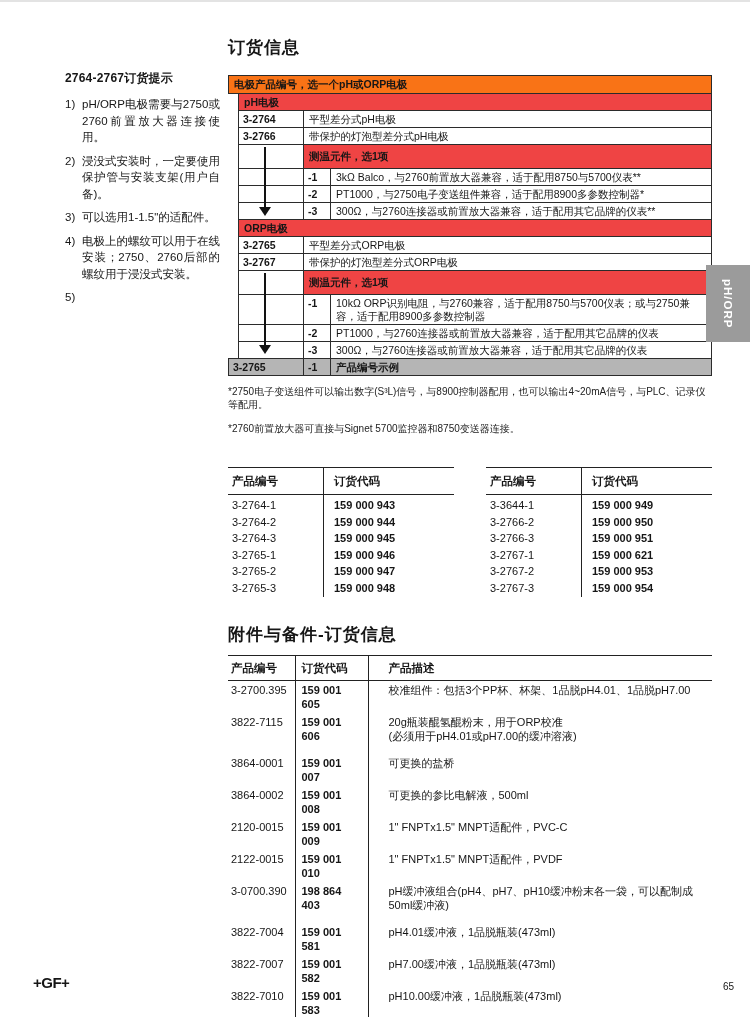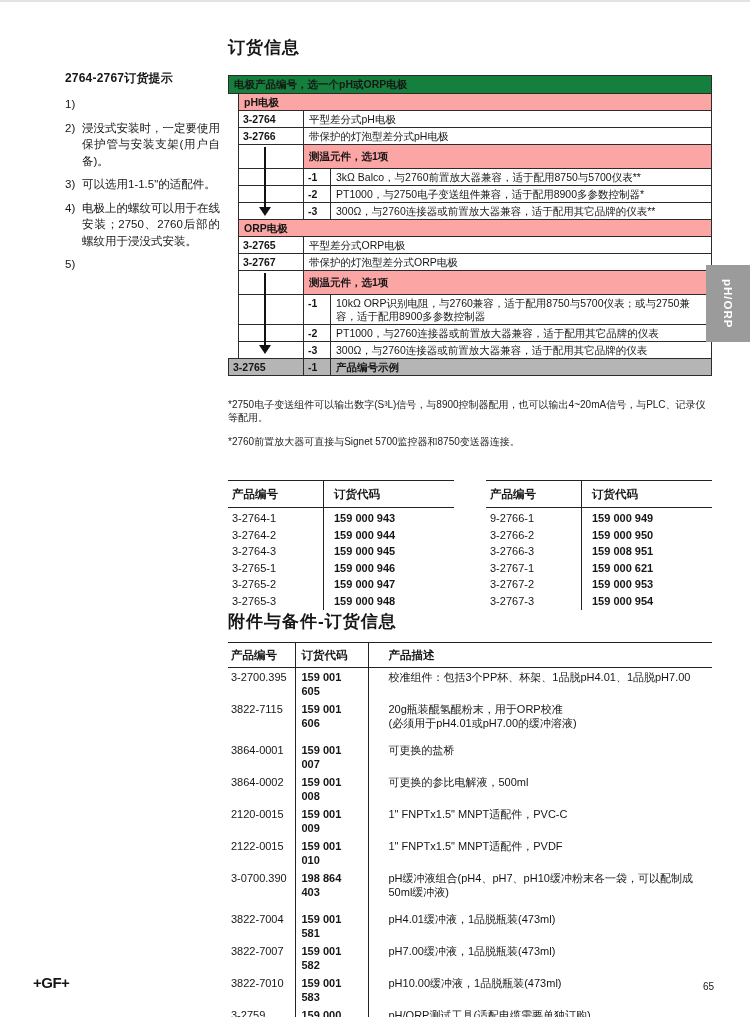--- a/index.html
+++ b/index.html
@@ -20,58 +20,58 @@
   .note-num { width:17px; flex:none; }
   .note-text { flex:1; text-align:justify; }
 
   
   .main { position:absolute; left:228px; top:36px; width:484px; }
   .h-title { font-size:17px; font-weight:bold; letter-spacing:1px; margin-bottom:16px; }
 
   
   .etable { width:484px; font-size:10.5px; line-height:13px; }
   .bold { font-weight:bold; }
-  .gray { background:#fca5a5; }
+  .gray { background:#ef4444; }
   .et-header {
-    border:1px solid #2b2b2b; background:#15803d;
+    border:1px solid #2b2b2b; background:#f97316;
     font-weight:bold; padding:2px 5px; min-height:17px;
   }
   .et-body { margin-left:10px; border-left:1px solid #2b2b2b; border-right:1px solid #2b2b2b; }
   .et-row { display:flex; border-bottom:1px solid #2b2b2b; min-height:16px; align-items:stretch; }
   .et-row.no-bb { border-bottom:none; }
   .c1 { width:65px; flex:none; border-right:1px solid #2b2b2b; padding:1.5px 4px; }
   .c2 { width:27px; flex:none; border-right:1px solid #2b2b2b; padding:1.5px 4px; }
   .c3 { flex:1; padding:1.5px 5px; }
   .cg { flex:1; padding:5px 5px; }
   .sub { padding:1.5px 5px; }
   .temp-block { position:relative; }
   .arrow-line { position:absolute; left:25px; top:2px; width:2px; height:calc(100% - 14px); background:#121212; }
   .arrow-head { position:absolute; left:20px; bottom:4px; width:0; height:0;
     border-left:6px solid transparent; border-right:6px solid transparent; border-top:9px solid #121212; }
   .et-example { display:flex; border:1px solid #2b2b2b; background:#b5b5b5; min-height:17px; }
   .x1 { width:75px; flex:none; border-right:1px solid #2b2b2b; padding:1.5px 4px; }
 
-  .footnote { font-size:10px; line-height:13px; margin-top:22px; color:#222; }
+  .footnote { font-size:10px; line-height:13px; margin-top:9px; color:#222; }
   .footnote + .footnote { margin-top:11px; }
 
   
   .code-tables { display:flex; gap:32px; margin-top:32px; }
   table.codes { width:230px; border-collapse:collapse; font-size:11px; }
   table.codes { border-top:1.5px solid #222; }
   table.codes th {
     text-align:left; font-weight:bold; font-size:11.5px;
     padding:6px 4px 5px 4px; border-bottom:1.5px solid #222;
   }
   table.codes td { padding:1.5px 4px; line-height:13.5px; }
   table.codes .colB { border-left:1px solid #222; padding-left:10px; }
   table.codes td.colB { font-weight:bold; }
   table.codes tr.spacer-top td { padding-top:4px; }
 
   
-  .acc-heading { font-size:17px; font-weight:bold; letter-spacing:1px; }
+  .acc-heading { font-size:17px; font-weight:bold; letter-spacing:1px; margin-top:26px; }
   table.acc { width:484px; border-collapse:collapse; font-size:11px; margin-top:9px; }
   table.acc { border-top:1.5px solid #222; }
   table.acc th {
     text-align:left; font-weight:bold; font-size:11.5px;
     padding:5px 5px 4px 3px; border-bottom:1.5px solid #222;
   }
   table.acc td { padding:2px 5px 2px 3px; line-height:14px; vertical-align:top; }
   table.acc .a1 { width:67px; }
   table.acc .a2 { width:73px; border-left:1px solid #222; padding-left:6px; }
   table.acc .a3 { border-left:1px solid #222; padding-left:20px; white-space:pre-line; }
@@ -83,31 +83,32 @@
     position:absolute; right:0; top:265px; width:44px; height:77px;
     background:#9b9b9b; display:flex; align-items:center; justify-content:center;
   }
   .side-tab span {
     writing-mode:vertical-rl; color:#ffffff; font-weight:bold;
     font-size:11.5px; letter-spacing:1px;
   }
 
   
   .logo { position:absolute; left:33px; top:974px; font-size:15px; font-weight:bold; letter-spacing:-0.5px; }
-  .page-num { position:absolute; right:36px; top:981px; font-size:10px; }
+  .page-num { position:absolute; right:16px; top:981px; font-size:10px; }
 </style>
 </head>
 <body>
 
 <div class="page-top-edge"></div>
 
 <div class="notes">
   <div class="notes-title">2764-2767订货提示</div>
   <div class="note-item">
     <span class="note-num">1)</span>
+    <span class="note-text">pH/ORP电极需要与2750或2760前置放大器连接使用。</span>
   </div>
   <div class="note-item">
     <span class="note-num">2)</span>
     <span class="note-text">浸没式安装时，一定要使用保护管与安装支架(用户自备)。</span>
   </div>
   <div class="note-item">
     <span class="note-num">3)</span>
     <span class="note-text">可以选用1-1.5"的适配件。</span>
   </div>
   <div class="note-item">
@@ -252,30 +253,30 @@
           <col style="width:133px">
         </colgroup>
       <thead>
         <tr>
           <th>产品编号</th>
           <th class="colB">订货代码</th>
         </tr>
       </thead>
       <tbody>
         <tr class="spacer-top">
-            <td>9-2766-1</td>
+            <td>3-3644-1</td>
             <td class="colB">159 000 949</td>
           </tr>
         <tr>
             <td>3-2766-2</td>
             <td class="colB">159 000 950</td>
           </tr>
         <tr>
             <td>3-2766-3</td>
-            <td class="colB">159 008 951</td>
+            <td class="colB">159 000 951</td>
           </tr>
         <tr>
             <td>3-2767-1</td>
             <td class="colB">159 000 621</td>
           </tr>
         <tr>
             <td>3-2767-2</td>
             <td class="colB">159 000 953</td>
           </tr>
         <tr>

